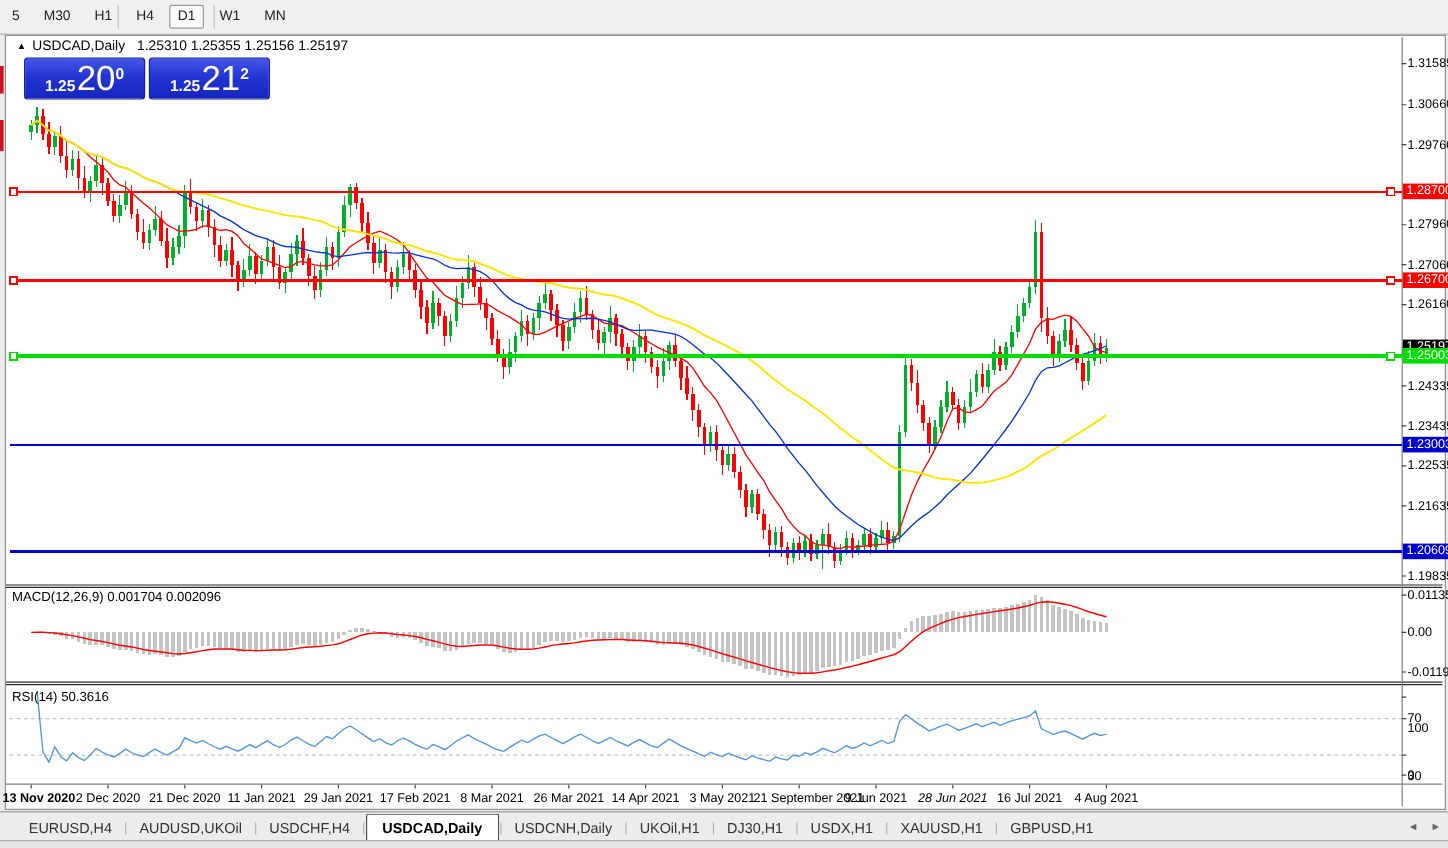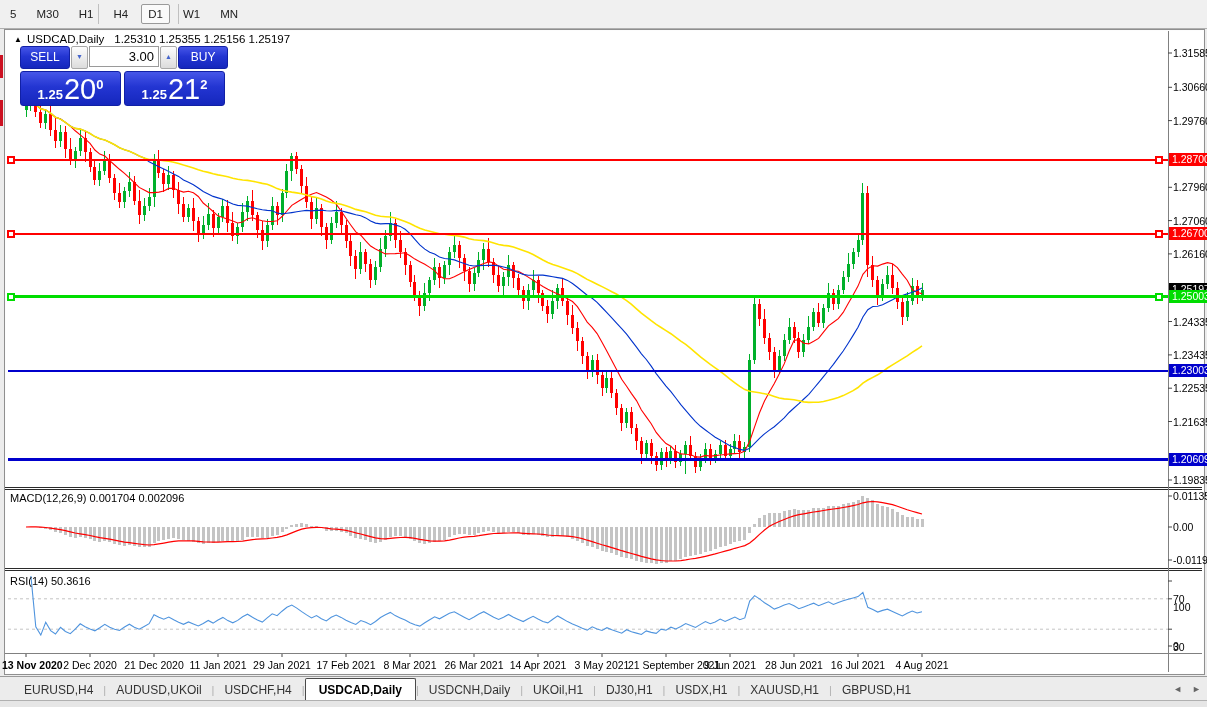--- a/index.html
+++ b/index.html
@@ -150,27 +150,20 @@
       <line x1="8" y1="629.2" x2="1168" y2="629.2" stroke="#c4c4c4" stroke-dasharray="3 3"></line>
     </g>
     <path d="M30.9 576.0L35.8 626.7L40.8 635.1L45.7 622.3L50.6 630.6L55.5 634.0L60.5 627.3L65.4 631.5L70.3 633.7L75.2 629.1L80.2 623.8L85.1 626.7L90.0 629.0L94.9 630.8L99.8 627.8L104.8 624.3L109.7 627.3L114.6 629.3L119.5 630.5L124.5 627.0L129.4 624.2L134.3 627.2L139.2 629.2L144.2 626.4L149.1 623.7L154.0 614.7L158.9 617.2L163.8 619.2L168.8 617.0L173.7 619.8L178.6 622.3L183.5 624.3L188.5 621.9L193.4 624.0L198.3 626.0L203.2 623.4L208.2 620.5L213.1 623.1L218.0 620.1L222.9 617.4L227.8 620.6L232.8 622.8L237.7 620.4L242.6 616.7L247.5 614.2L252.5 617.3L257.4 620.1L262.3 622.1L267.2 617.9L272.2 613.8L277.1 615.7L282.0 611.2L286.9 607.3L291.8 605.0L296.8 608.1L301.7 611.6L306.6 614.9L311.5 617.9L316.5 615.6L321.4 618.8L326.3 620.9L331.2 617.3L336.2 615.1L341.1 617.4L346.0 620.3L350.9 622.6L355.8 624.4L360.8 620.5L365.7 622.2L370.6 624.7L375.5 621.5L380.5 617.5L385.4 614.8L390.3 612.4L395.2 615.6L400.2 617.9L405.1 620.1L410.0 622.7L414.9 624.8L419.8 626.1L424.8 622.8L429.7 619.7L434.6 616.8L439.5 618.8L444.5 616.0L449.4 613.2L454.3 611.8L459.2 614.6L464.2 617.2L469.1 619.7L474.0 617.0L478.9 614.1L483.8 611.7L488.8 614.6L493.7 617.3L498.6 619.5L503.5 617.2L508.5 614.5L513.4 617.3L518.3 619.5L523.2 621.6L528.2 618.7L533.1 616.3L538.0 619.1L542.9 621.6L547.8 622.9L552.8 619.3L557.7 615.9L562.6 618.7L567.5 621.6L572.5 623.9L577.4 626.0L582.3 628.2L587.2 630.2L592.2 626.8L597.1 628.9L602.0 630.5L606.9 627.7L611.8 629.7L616.8 631.5L621.7 633.2L626.6 629.7L631.5 631.7L636.5 633.1L641.4 634.5L646.3 630.9L651.2 632.4L656.2 633.4L661.1 629.2L666.0 630.2L670.9 627.2L675.8 628.9L680.8 626.5L685.7 623.6L690.6 625.6L695.5 627.4L700.5 624.4L705.4 621.5L710.3 623.7L715.2 621.9L720.2 619.1L725.1 621.5L730.0 619.2L734.9 617.0L739.8 619.7L744.8 617.9L749.7 601.1L754.6 595.6L759.5 598.9L764.5 602.8L769.4 605.7L774.3 609.1L779.2 607.2L784.2 605.1L789.1 603.5L794.0 605.8L798.9 608.7L803.8 606.9L808.8 605.1L813.7 603.2L818.6 605.7L823.5 603.7L828.5 601.8L833.4 604.4L838.3 602.4L843.2 600.8L848.2 599.3L853.1 598.0L858.0 596.6L862.9 592.5L867.8 607.3L872.8 609.6L877.7 612.1L882.6 610.4L887.5 609.2L892.5 611.4L897.4 613.7L902.3 616.0L907.2 613.3L912.2 611.1L917.1 613.0L922.0 611.8" stroke="#4f94de" stroke-width="1.1" fill="none"></path>
   </svg>
 
 <div id="chart-header">
   <span class="tri">▲</span><span class="sym">USDCAD,Daily</span><span>1.25310 1.25355 1.25156 1.25197</span>
 </div>
 
 <div id="trade-panel">
-  <div id="tp-row1">
-    <div id="sell-btn" class="blue">SELL</div>
-    <div class="spin">▼</div>
-    <input id="qty" value="3.00" style="">
-    <div class="spin">▲</div>
-    <div id="buy-btn" class="blue">BUY</div>
-  </div>
   <div id="tp-row2">
     <div id="sell-box" class="blue price-box">
       <span class="pre">1.25</span>
       <span class="big">20</span>
       <span class="sup">0</span>
     </div>
     <div id="buy-box" class="blue price-box">
       <span class="pre">1.25</span>
       <span class="big">21</span>
       <span class="sup">2</span>
@@ -213,21 +206,21 @@
     <div class="date-label" style="left: 116px;">21 Dec 2020</div>
     <div class="date-label" style="left: 180px;">11 Jan 2021</div>
     <div class="date-label" style="left: 244px;">29 Jan 2021</div>
     <div class="date-label" style="left: 308px;">17 Feb 2021</div>
     <div class="date-label" style="left: 372px;">8 Mar 2021</div>
     <div class="date-label" style="left: 436px;">26 Mar 2021</div>
     <div class="date-label" style="left: 500px;">14 Apr 2021</div>
     <div class="date-label" style="left: 564px;">3 May 2021</div>
     <div class="date-label" style="left: 628px;">21 September 2021</div>
     <div class="date-label" style="left: 692px;">9 Jun 2021</div>
-    <div class="date-label" style="left: 756px;">28 Jun 2021</div>
+    <div class="date-label" style="left: 756px; font-style: italic;">28 Jun 2021</div>
     <div class="date-label" style="left: 820px;">16 Jul 2021</div>
     <div class="date-label" style="left: 884px;">4 Aug 2021</div>
   </div>
 
 <div id="tabbar">
   <div id="tab-items">
       <div class="tab">EURUSD,H4</div>
       <div class="tab-sep">|</div>
       <div class="tab">AUDUSD,UKOil</div>
       <div class="tab-sep">|</div>

